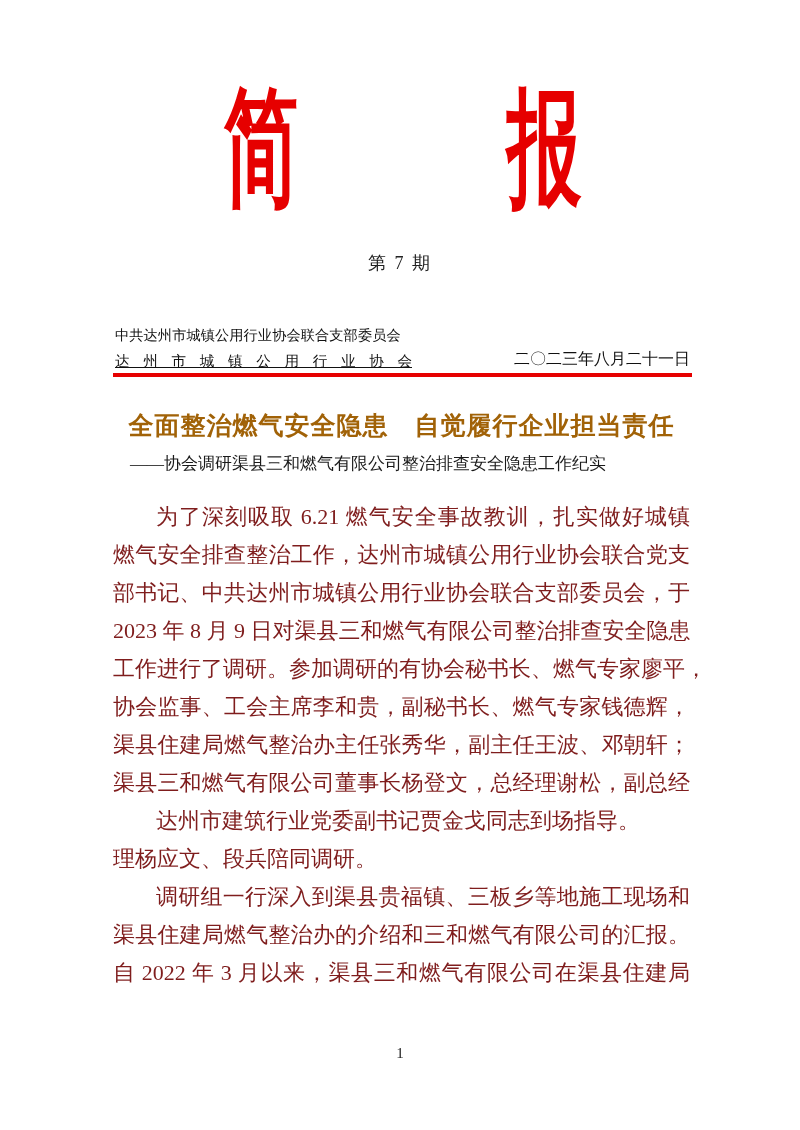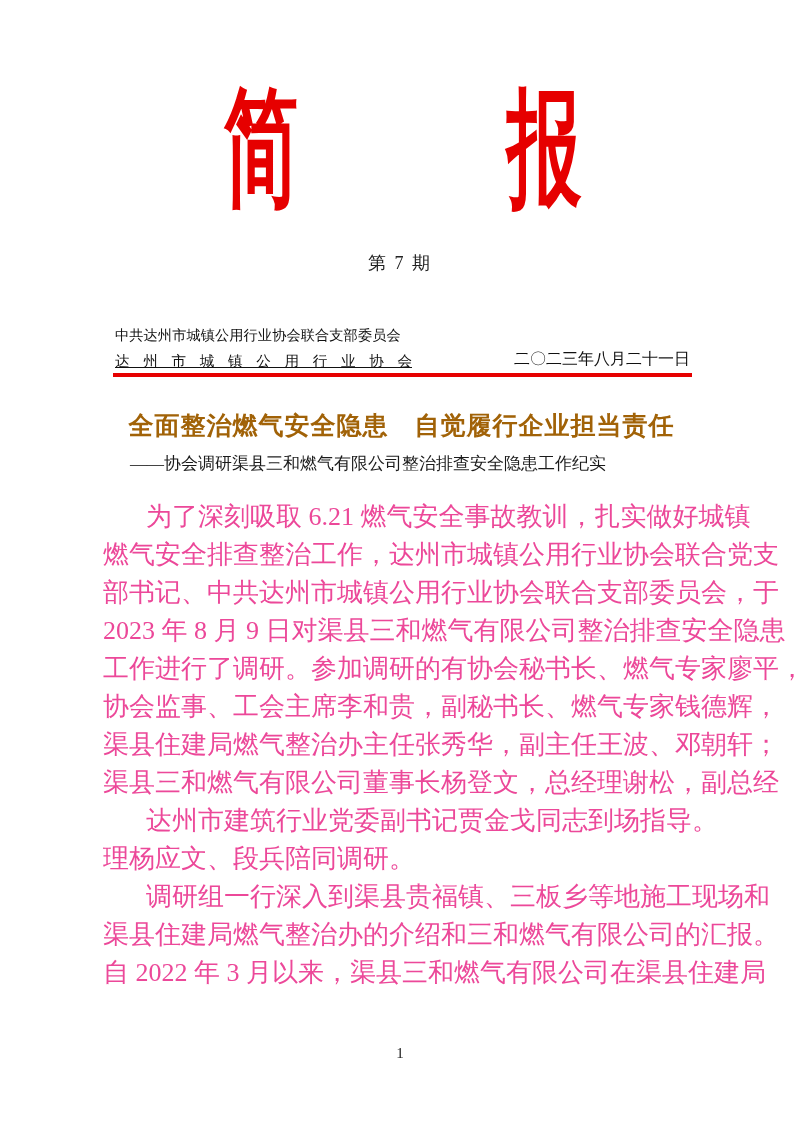--- a/index.html
+++ b/index.html
@@ -46,22 +46,22 @@
     position: absolute; top: 409px; left: 103px; width: 597px; margin: 0;
     text-align: center; font-size: 25px; font-weight: bold;
     letter-spacing: 1px; white-space: nowrap; color: #a16207;
   }
   .article-subtitle {
     position: absolute; top: 452px; left: 0; width: 736px;
     text-align: center; font-size: 17px; color: #1a1a1a; white-space: nowrap;
   }
 
   .bodytext {
-    position: absolute; top: 498px; left: 103px; width: 577px;
-    font-size: 26px; color: #ec4899;
+    position: absolute; top: 498px; left: 113px; width: 577px;
+    font-size: 22px; color: #7f1d1d;
   }
   .bodytext .line {
     height: 38px; line-height: 38px; white-space: nowrap;
     text-align: justify; text-align-last: justify;
   }
   .bodytext .line.end { text-align-last: left; }
   .bodytext .line.indent { padding-left: 43px; }
 
   .pagenum {
     position: absolute; top: 1045px; left: 0; width: 800px;

